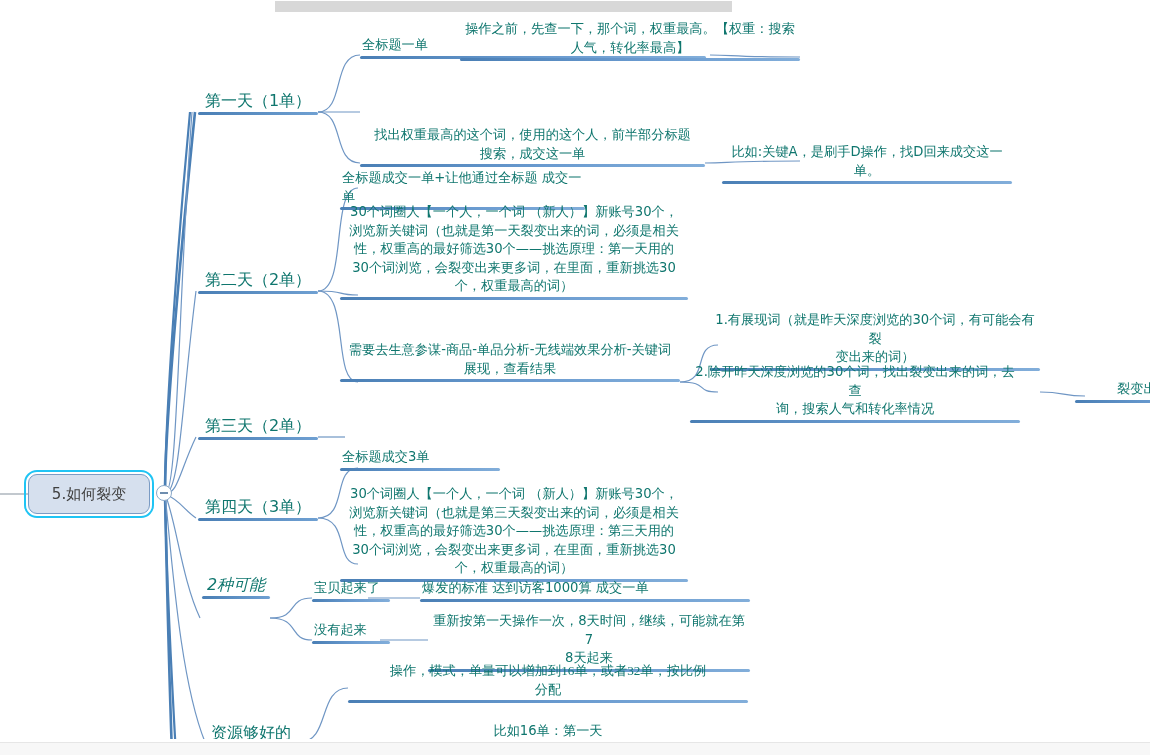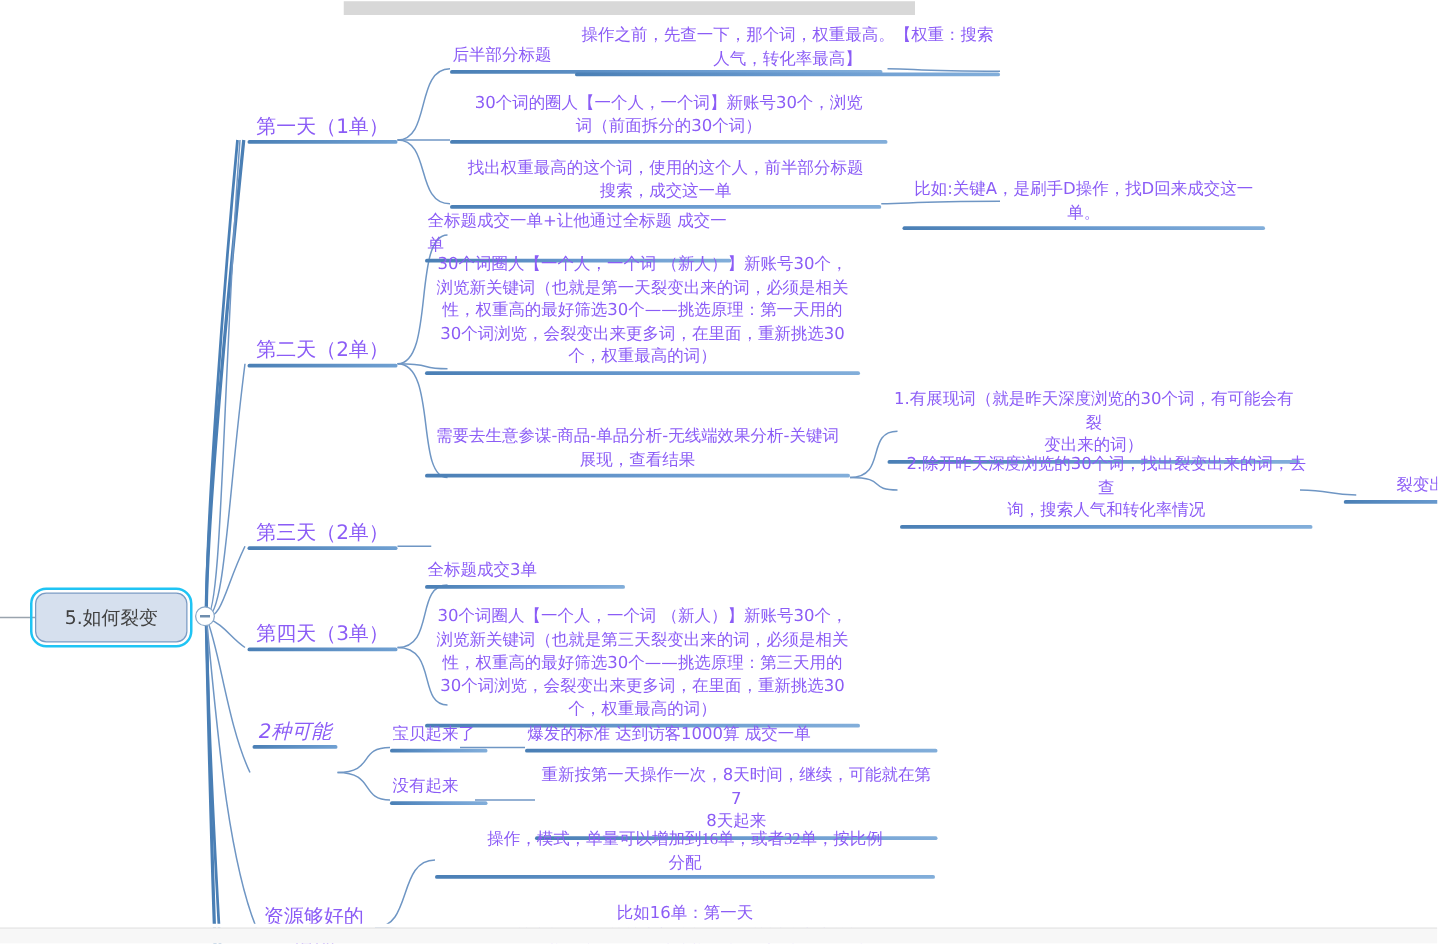--- a/index.html
+++ b/index.html
@@ -63,21 +63,21 @@
 
   
   .topic {
     position: absolute;
     z-index: 3;
   }
   .topic .txt {
     display: block;
     font-size: 13.2px;
     line-height: 18.5px;
-    color: #8b5cf6;
+    color: #0f766e;
     text-align: center;
     white-space: pre-line;
     padding: 0 2px 1px 2px;
   }
   .topic .bar {
     display: block;
     height: 3.4px;
     border-radius: 2px;
     background: linear-gradient(90deg, #4a7fb5 0%, #6a9bd0 55%, #82aeda 100%);
   }
@@ -173,35 +173,30 @@
   <div class="collapse-btn">
       <i></i>
     </div>
 
   <div class="topic lvl1" style="left:198px; top:92px; width:120px;">
     <span class="txt">第一天（1单）</span>
     <span class="bar"></span>
   </div>
 
   <div class="topic left-al" style="left:360px; top:36px; width:346px;">
-    <span class="txt">后半部分标题</span>
+    <span class="txt">全标题一单</span>
     <span class="bar"></span>
   </div>
 
   <div class="topic" style="left:460px; top:20px; width:340px;">
     <span class="txt">操作之前，先查一下，那个词，权重最高。【权重：搜索
 人气，转化率最高】</span>
     <span class="bar"></span>
   </div>
 
-  <div class="topic" style="left:360px; top:74px; width:350px;">
-    <span class="txt">30个词的圈人【一个人，一个词】新账号30个，浏览
-词（前面拆分的30个词）</span>
-    <span class="bar"></span>
-  </div>
 
   <div class="topic" style="left:360px; top:126px; width:345px;">
     <span class="txt">找出权重最高的这个词，使用的这个人，前半部分标题
 搜索，成交这一单</span>
     <span class="bar"></span>
   </div>
 
   <div class="topic" style="left:722px; top:143px; width:290px;">
     <span class="txt">比如:关键A，是刷手D操作，找D回来成交这一单。</span>
     <span class="bar"></span>
@@ -231,21 +226,21 @@
 展现，查看结果</span>
     <span class="bar"></span>
   </div>
 
   <div class="topic" style="left:710px; top:311px; width:330px;">
     <span class="txt">1.有展现词（就是昨天深度浏览的30个词，有可能会有裂
 变出来的词）</span>
     <span class="bar"></span>
   </div>
 
-  <div class="topic" style="left:720px; top:363px; width:330px;">
+  <div class="topic" style="left:690px; top:363px; width:330px;">
     <span class="txt">2.除开昨天深度浏览的30个词，找出裂变出来的词，去查
 询，搜索人气和转化率情况</span>
     <span class="bar"></span>
   </div>
 
   <div class="topic" style="left:1075px; top:380px; width:150px;">
     <span class="txt">裂变出来的</span>
     <span class="bar"></span>
   </div>
 

